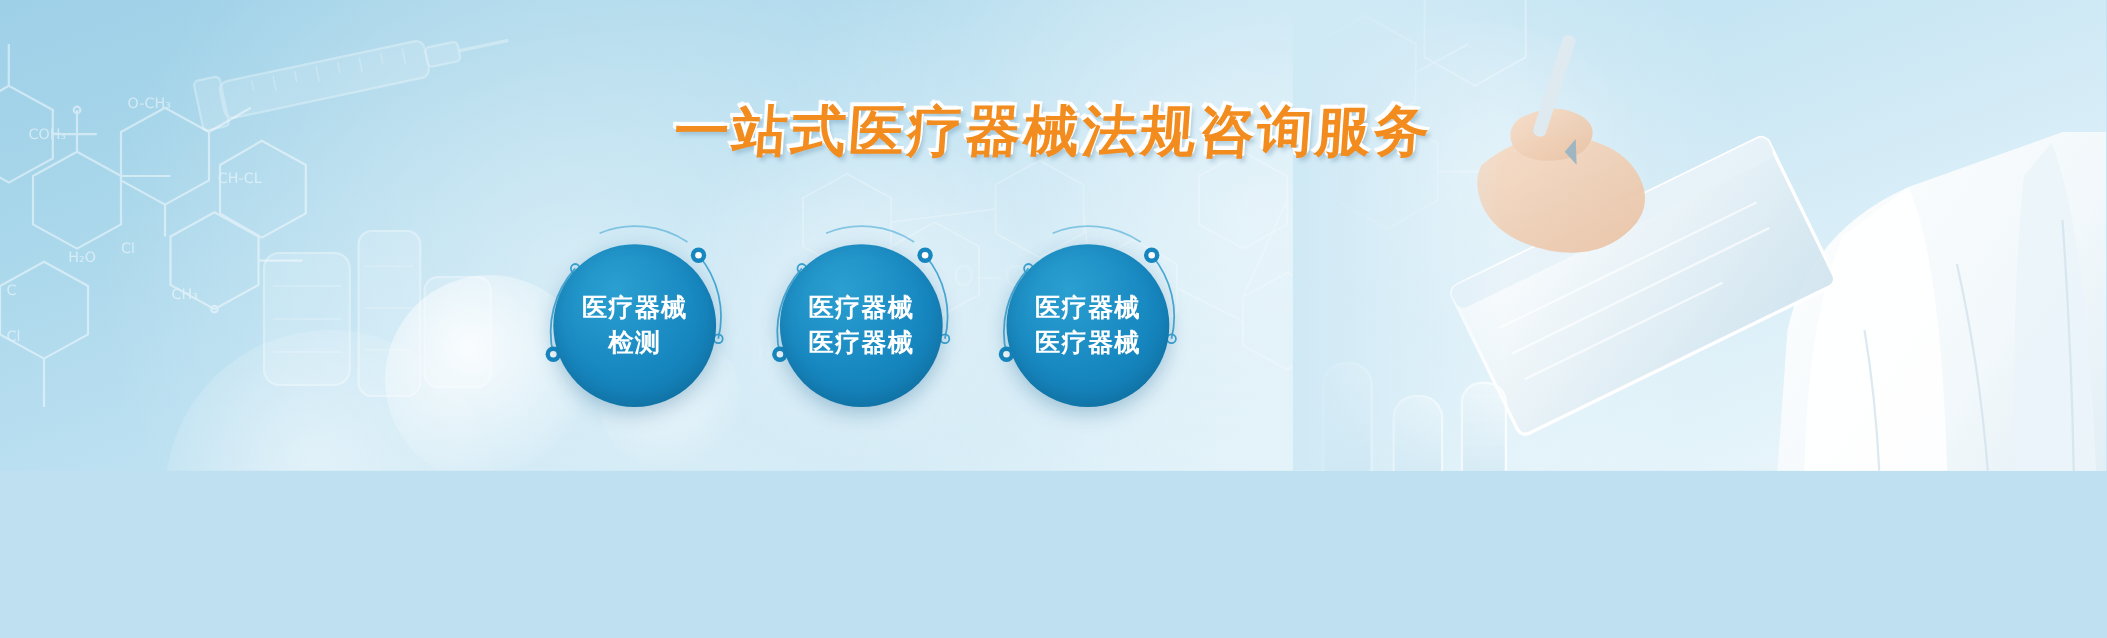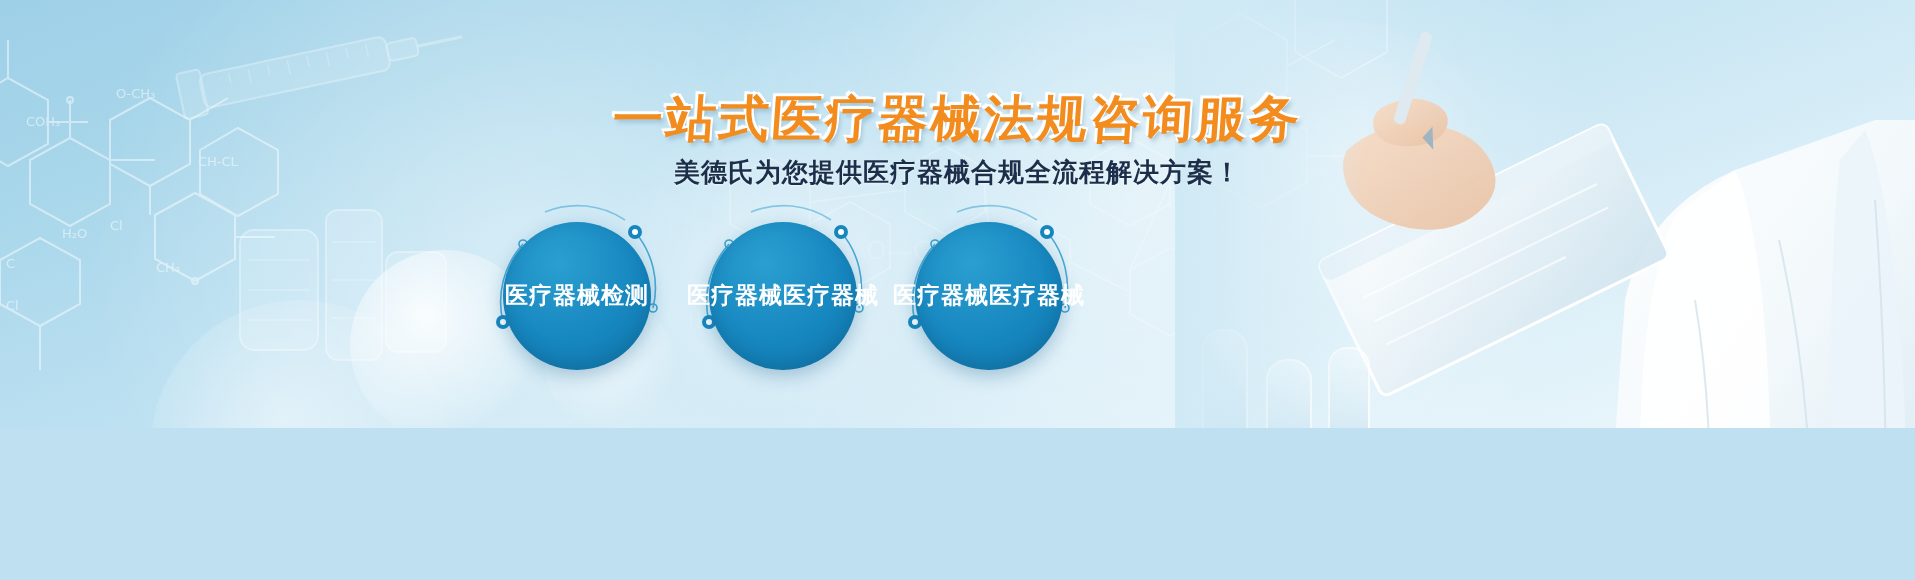--- a/index.html
+++ b/index.html
@@ -83,21 +83,21 @@
     position:relative;width:148px;height:148px;margin-right:58px;
     flex:0 0 auto;
   }
   .badge:last-child{margin-right:0;}
   .ring{position:absolute;left:-18px;top:-18px;width:184px;height:184px;}
   .ring svg{width:100%;height:100%;display:block;}
   .disc{
     position:absolute;left:0;top:0;width:148px;height:148px;border-radius:50%;
     background:radial-gradient(circle at 38% 28%, #2a9fd0 0%, #1787c0 55%, #0f76ab 100%);
     box-shadow:0 6px 18px rgba(18,90,135,.30), inset 0 -6px 16px rgba(10,70,105,.25);
-    display:flex;flex-direction:row;align-items:center;justify-content:center;
+    display:flex;flex-direction:column;align-items:center;justify-content:center;
     color:#ffffff;font-size:23px;font-weight:bold;line-height:1.38;letter-spacing:1px;
   }
   .disc span{display:block;text-align:center;white-space:nowrap;}
 </style>
 </head>
 <body>
 
 <div class="banner">
 
   <div class="layer chem">
@@ -242,21 +242,20 @@
         <rect x="92" y="360" width="44" height="180" rx="20" fill="url(#tube)" stroke="#ffffff" stroke-width="2"></rect>
         <rect x="154" y="348" width="40" height="192" rx="18" fill="url(#tube)" stroke="#ffffff" stroke-width="2" opacity=".8"></rect>
         <rect x="10" y="508" width="210" height="18" rx="6" fill="#ffffff" opacity=".55"></rect>
       </g>
 
       <rect x="0" y="0" width="740" height="580" fill="url(#fade)"></rect>
     </svg>
   </div>
 
   <div class="headline">一站式医疗器械法规咨询服务</div>
-  <div class="subhead">美德氏为您提供医疗器械合规全流程解决方案！</div>
 
   <div class="badges">
 
     <div class="badge">
       <div class="ring">
         <svg viewBox="0 0 184 184" xmlns="http://www.w3.org/2000/svg">
           <g fill="none" stroke="#3aa3d2" stroke-width="1.6" opacity=".9">
             <path d="M150,28 A86,86 0 0 1 168,104"></path>
             <path d="M18,118 A86,86 0 0 1 38,40"></path>
             <path d="M60,8 A86,86 0 0 1 140,16" opacity=".6"></path>

